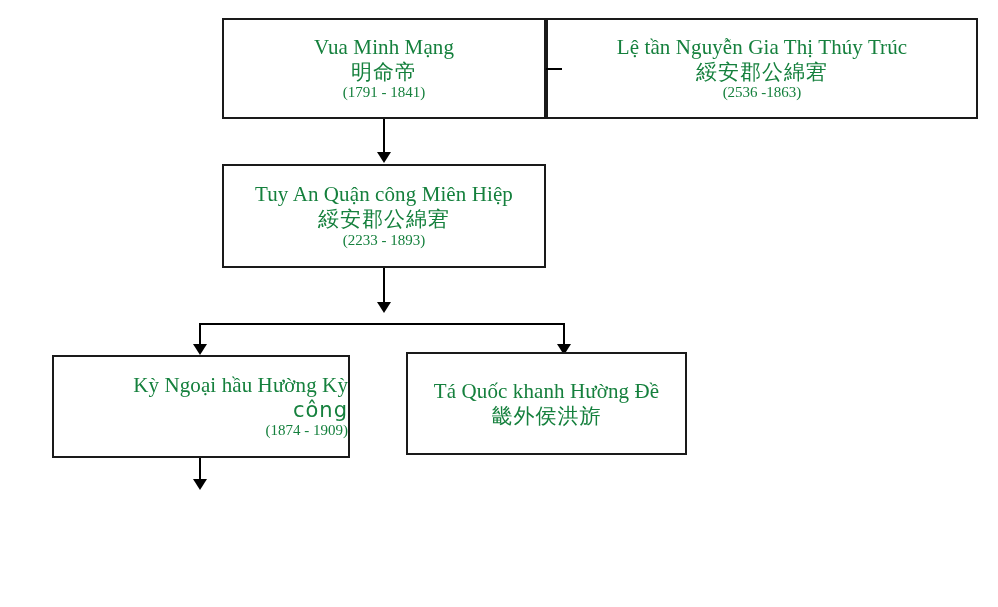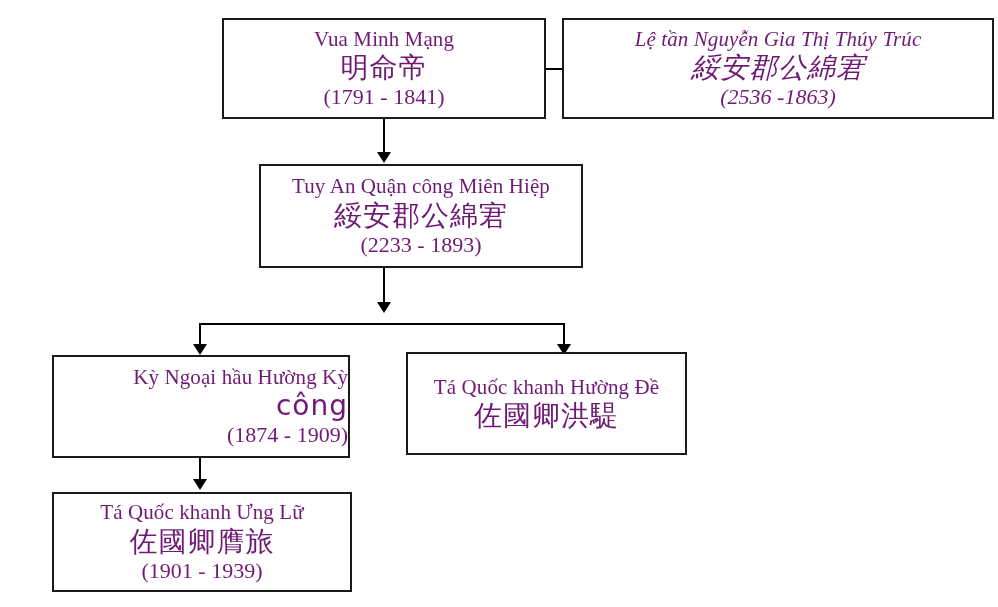--- a/index.html
+++ b/index.html
@@ -18,36 +18,36 @@
   .node {
     position: absolute;
     box-sizing: border-box;
     border: 2px solid #1a1a1a;
     background: #ffffff;
     display: flex;
     flex-direction: column;
     align-items: center;
     justify-content: center;
     text-align: center;
-    color: #701a75;
+    color: #15803d;
     line-height: 1.18;
   }
   .line-latin {
     font-size: 21px;
     letter-spacing: 0.1px;
     white-space: nowrap;
   }
   .line-han {
-    font-size: 28px;
+    font-size: 21px;
     font-family: "DejaVu Sans", "Liberation Sans", sans-serif;
     letter-spacing: 1px;
     white-space: nowrap;
   }
   .line-dates {
-    font-size: 22px;
+    font-size: 15px;
     white-space: nowrap;
   }
   .connector {
     position: absolute;
     background: #000000;
   }
   .v-line { width: 2px; }
   .h-line { height: 2px; }
   .arrow-head {
     position: absolute;
@@ -62,32 +62,32 @@
 <body>
 
 <div id="canvas">
 
   <div class="node" style="left:222px; top:18px; width:324px; height:101px;">
     <div class="line-latin">Vua Minh Mạng</div>
     <div class="line-han">明命帝</div>
     <div class="line-dates">(1791 - 1841)</div>
   </div>
 
-  <div class="node" style="left:562px; top:18px; width:432px; height:101px;font-style:italic;">
+  <div class="node" style="left:546px; top:18px; width:432px; height:101px;">
     <div class="line-latin">Lệ tần Nguyễn Gia Thị Thúy Trúc</div>
     <div class="line-han">綏安郡公綿宭</div>
     <div class="line-dates">(2536 -1863)</div>
   </div>
 
   <div class="connector h-line" style="left:546px; top:68px; width:16px;"></div>
 
   <div class="connector v-line" style="left:383px; top:119px; height:35px;"></div>
   <div class="arrow-head" style="left:377px; top:152px;"></div>
 
-  <div class="node" style="left:222px; top:164px; width:324px; height:104px;margin-left:37px;">
+  <div class="node" style="left:222px; top:164px; width:324px; height:104px;">
     <div class="line-latin">Tuy An Quận công Miên Hiệp</div>
     <div class="line-han">綏安郡公綿宭</div>
     <div class="line-dates">(2233 - 1893)</div>
   </div>
 
   <div class="connector v-line" style="left:383px; top:268px; height:36px;"></div>
   <div class="arrow-head" style="left:377px; top:302px;"></div>
 
   <div class="connector h-line" style="left:199px; top:323px; width:366px;"></div>
 
@@ -98,25 +98,20 @@
   <div class="arrow-head" style="left:557px; top:344px;"></div>
 
   <div class="node" style="left:52px; top:355px; width:298px; height:103px;align-items:flex-end;">
     <div class="line-latin">Kỳ Ngoại hầu Hường Kỳ</div>
     <div class="line-han">công</div>
     <div class="line-dates">(1874 - 1909)</div>
   </div>
 
   <div class="node" style="left:406px; top:352px; width:281px; height:103px;">
     <div class="line-latin">Tá Quốc khanh Hường Đề</div>
-    <div class="line-han">佐國卿洪騠</div>
+    <div class="line-han">畿外侯洪旂</div>
   </div>
 
   <div class="connector v-line" style="left:199px; top:458px; height:24px;"></div>
   <div class="arrow-head" style="left:193px; top:479px;"></div>
 
-  <div class="node" style="left:52px; top:492px; width:300px; height:100px;">
-    <div class="line-latin">Tá Quốc khanh Ưng Lữ</div>
-    <div class="line-han">佐國卿膺旅</div>
-    <div class="line-dates">(1901 - 1939)</div>
-  </div>
 
 </div>
 
 </body></html>

